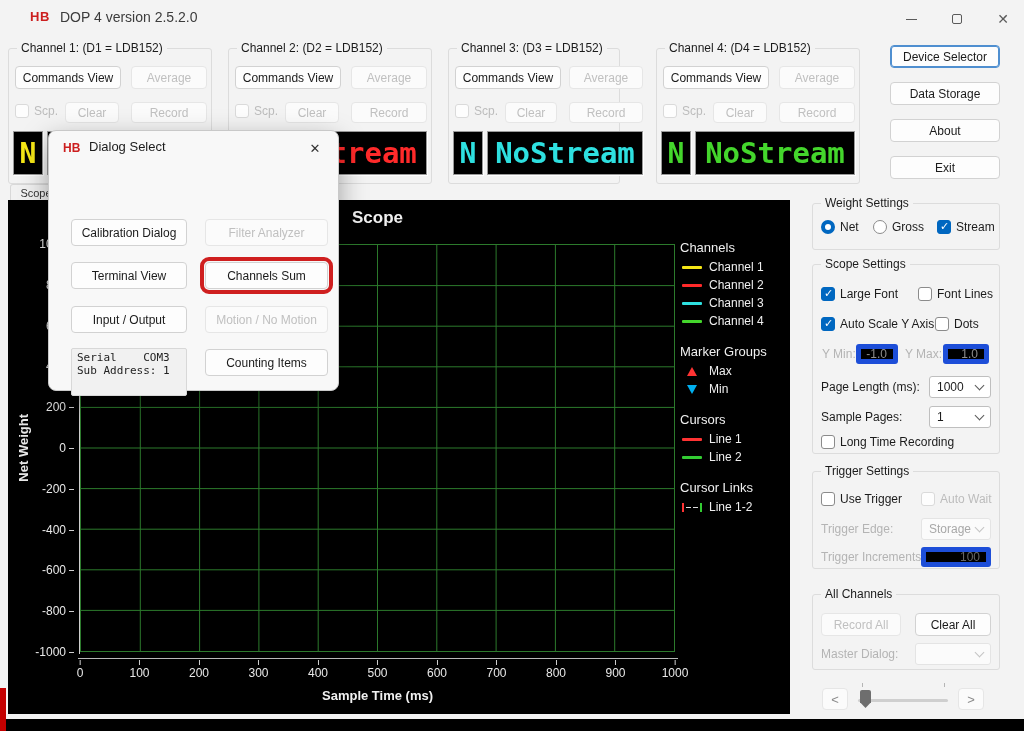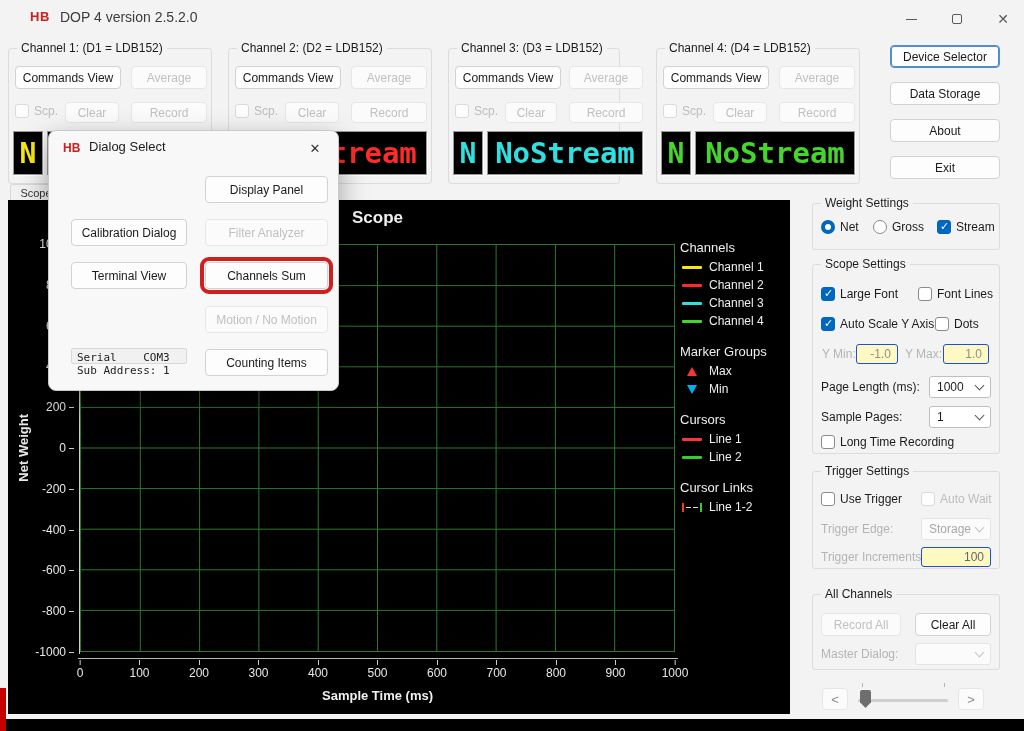--- a/index.html
+++ b/index.html
@@ -33,21 +33,21 @@
   .chk.dis { color:#bcbcbc; } .chk.dis .box { border-color:#dadada; background:#fdfdfd; }
   .radio .box { width:14px; height:14px; border:1px solid #8b8b8b; border-radius:50%; background:#fff; flex:0 0 14px; }
   .radio.sel .box { border:4px solid #0067c0; }
 
   .dd { position:absolute; background:#fff; border:1px solid #bfbfbf; border-radius:3px; display:flex; align-items:center; justify-content:space-between; padding:0 7px; font-size:12px; color:#1b1b1b; }
   .chev { width:7px; height:7px; border-right:1.5px solid #5a5a5a; border-bottom:1.5px solid #5a5a5a; transform:rotate(45deg); margin-top:-3px; flex:0 0 7px; }
   .dd.dis { background:#fbfbfb; border-color:#e4e4e4; color:#a8a8a8; } .dd.dis .chev { border-color:#c4c4c4; }
 
   .txt { position:absolute; font-size:12px; color:#1b1b1b; white-space:nowrap; }
   .txt.dis { color:#b4b4b4; }
-  .valbox { position:absolute; background:#fef9c3; border:1px solid #1d4ed8; border-radius:3px; display:flex; align-items:center; justify-content:flex-end; padding:0 6px; font-size:12px; color:#8f8f8f; }
+  .valbox { position:absolute; background:#000000; border:5px solid #1d4ed8; border-radius:3px; display:flex; align-items:center; justify-content:flex-end; padding:0 6px; font-size:12px; color:#8f8f8f; }
   .valbox.dark { color:#676767; }
 
   
   .disp { position:absolute; background:#000; border:1px solid #9a9a9a; box-shadow:1px 1px 0 #ffffff; font-family:"DejaVu Sans Mono", monospace; font-weight:bold; display:flex; align-items:center; justify-content:center; overflow:hidden; }
 
   
   .scope-tab { position:absolute; left:10px; top:184px; width:52px; height:17px; background:#f1f1f1; border:1px solid #d8d8d8; border-bottom:none; border-radius:3px 3px 0 0; font-size:11px; color:#333; display:flex; align-items:center; justify-content:center; }
   .scope { position:absolute; left:8px; top:200px; width:782px; height:514px; background:#000; }
   .scope-title { position:absolute; left:72px; top:8px; width:595px; text-align:center; color:#f0f0f0; font-weight:bold; font-size:17px; }
   .ylab { position:absolute; left:8px; top:44px; height:408px; display:flex; align-items:center; }
@@ -74,21 +74,21 @@
   .tri-up { width:0; height:0; border-left:5px solid transparent; border-right:5px solid transparent; border-bottom:9px solid #ff3333; margin:0 5px; }
   .tri-dn { width:0; height:0; border-left:5px solid transparent; border-right:5px solid transparent; border-top:9px solid #00b0f0; margin:0 5px; }
   .cl { display:flex; align-items:center; gap:2px; width:20px; flex:0 0 20px; }
   .cl i { display:block; } .cl .r { width:2px; height:9px; background:#ff3333; } .cl .d { width:5px; height:1px; background:#dcdcdc; } .cl .g { width:2px; height:9px; background:#33cc33; }
 
   
   .dialog { position:absolute; left:48px; top:130px; width:291px; height:261px; background:#f8f8f8; border:1px solid #c9c9c9; border-radius:8px; box-shadow:0 10px 28px rgba(0,0,0,0.35); z-index:50; }
   .dlg-logo { position:absolute; left:14px; top:10px; color:#cc1f1f; font-weight:bold; font-size:12px; }
   .dlg-title { position:absolute; left:40px; top:8px; font-size:13px; color:#1b1b1b; }
   .dlg-close { position:absolute; right:12px; top:6px; width:22px; height:22px; display:flex; align-items:center; justify-content:center; color:#333; font-size:13px; }
-  .serialbox { position:absolute; left:22px; top:217px; width:116px; height:16px; background:#f1f1f1; border:1px solid #d8d8d8; border-radius:2px; font-family:"DejaVu Sans Mono", monospace; font-size:11px; color:#222; padding:2px 5px; white-space:pre; line-height:13px; }
+  .serialbox { position:absolute; left:22px; top:217px; width:116px; height:48px; background:#f1f1f1; border:1px solid #d8d8d8; border-radius:2px; font-family:"DejaVu Sans Mono", monospace; font-size:11px; color:#222; padding:2px 5px; white-space:pre; line-height:13px; }
 
   
   .pgbtn { position:absolute; width:26px; height:22px; background:#fbfbfb; border:1px solid #e6e6e6; border-radius:4px; display:flex; align-items:center; justify-content:center; color:#8a8a8a; font-size:13px; }
   .slider-track { position:absolute; left:858px; top:699px; width:90px; height:3px; background:#cfcfcf; border-radius:2px; }
   .slider-thumb { position:absolute; left:860px; top:690px; width:11px; height:18px; background:#6e6e6e; clip-path:polygon(0 0,100% 0,100% 68%,50% 100%,0 68%); border-radius:2px; }
   .stick { position:absolute; width:1px; height:4px; background:#b5b5b5; top:683px; }
 
   
   .bottom-bar { position:absolute; left:0; top:719px; width:1024px; height:12px; background:#000; }
   .red-corner { position:absolute; left:0; top:688px; width:6px; height:43px; background:#c40000; z-index:60; }
@@ -379,25 +379,25 @@
   <button class="pgbtn" style="left:958px;top:688px">
       <span>&gt;</span>
     </button>
 
   <div class="dialog">
     <span class="dlg-logo">HB</span>
     <span class="dlg-title">Dialog Select</span>
     <div class="dlg-close">
         <span>✕</span>
       </div>
-    <button class="btn" style="left:156px;top:45px;width:123px;height:27px">Display Panel</button>
     <button class="btn" style="left:22px;top:88px;width:116px;height:27px">Calibration Dialog</button>
     <button class="btn dis" style="left:156px;top:88px;width:123px;height:27px">Filter Analyzer</button>
     <button class="btn" style="left:22px;top:131px;width:116px;height:27px">Terminal View</button>
     <button class="btn hl" style="left:156px;top:131px;width:123px;height:27px">Channels Sum</button>
+    <button class="btn" style="left:22px;top:175px;width:116px;height:27px">Input / Output</button>
     <button class="btn dis" style="left:156px;top:175px;width:123px;height:27px">Motion / No Motion</button>
     <div class="serialbox"><span>Serial    COM3</span><br><span>Sub Address: 1</span></div>
     <button class="btn" style="left:156px;top:218px;width:123px;height:27px">Counting Items</button>
   </div>
 
   <div class="bottom-bar"></div>
   <div class="red-corner"></div>
 </div>
 
 </body></html>

